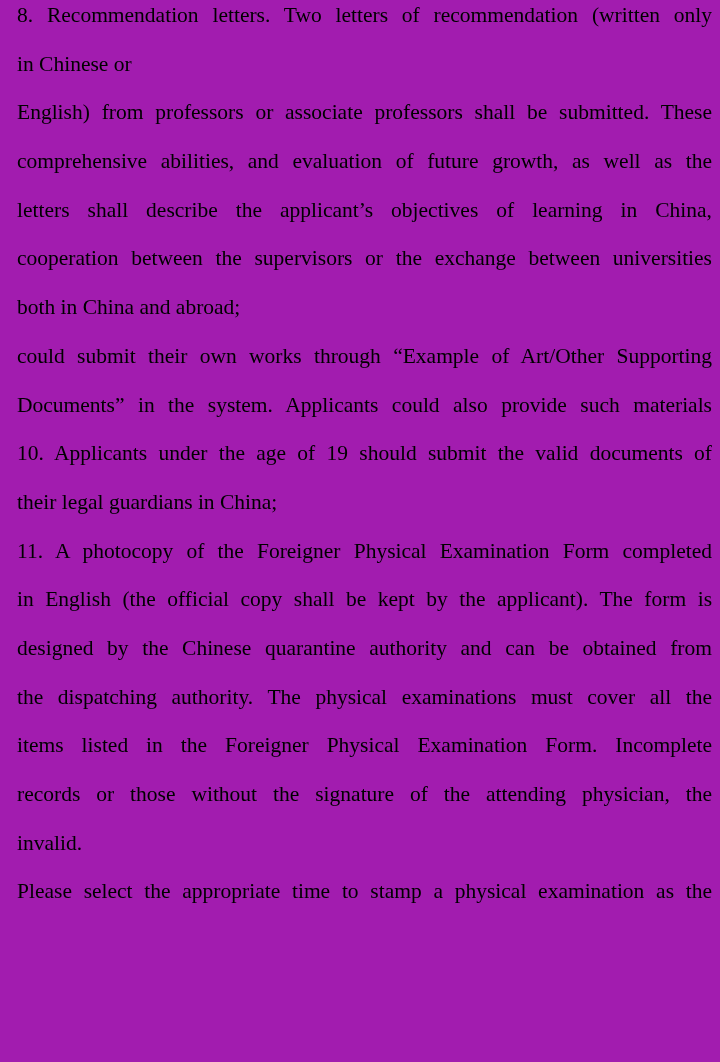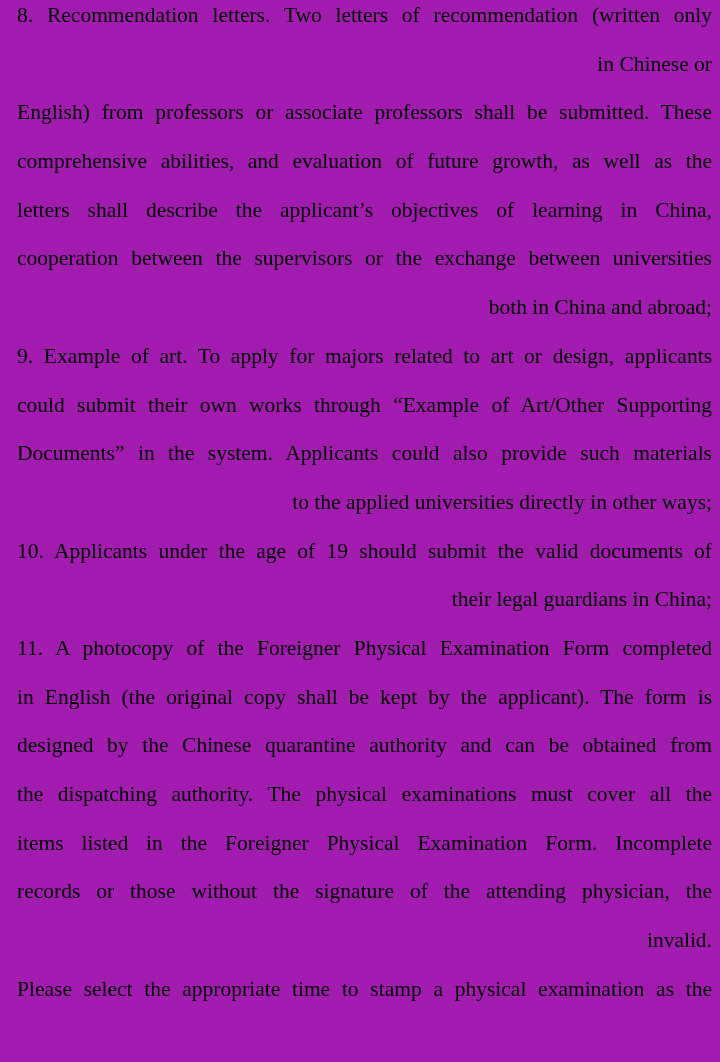--- a/index.html
+++ b/index.html
@@ -32,21 +32,21 @@
     overflow: visible;
   }
   
   .line.j {
     text-align: justify;
     text-align-last: justify;
     white-space: normal;
   }
   
   .line.l {
-    text-align: right;
+    text-align: left;
   }
 </style>
 </head>
 <body>
 
 <div class="page">
   <div class="text-block">
 
     <div class="para">
       <div class="line j">8. Recommendation letters. Two letters of recommendation (written only</div>
@@ -55,34 +55,32 @@
 
     <div class="para">
       <div class="line j">English) from professors or associate professors shall be submitted. These</div>
       <div class="line j">comprehensive abilities, and evaluation of future growth, as well as the</div>
       <div class="line j">letters shall describe the applicant’s objectives of learning in China,</div>
       <div class="line j">cooperation between the supervisors or the exchange between universities</div>
       <div class="line l">both in China and abroad;</div>
     </div>
 
     <div class="para">
-      <div class="line j">9. Example of art. To apply for majors related to art or design, applicants</div>
       <div class="line j">could submit their own works through “Example of Art/Other Supporting</div>
       <div class="line j">Documents” in the system. Applicants could also provide such materials</div>
-      <div class="line l">to the applied universities directly in other ways;</div>
     </div>
 
     <div class="para">
       <div class="line j">10. Applicants under the age of 19 should submit the valid documents of</div>
       <div class="line l">their legal guardians in China;</div>
     </div>
 
     <div class="para">
       <div class="line j">11. A photocopy of the Foreigner Physical Examination Form completed</div>
-      <div class="line j">in English (the original copy shall be kept by the applicant). The form is</div>
+      <div class="line j">in English (the official copy shall be kept by the applicant). The form is</div>
       <div class="line j">designed by the Chinese quarantine authority and can be obtained from</div>
       <div class="line j">the dispatching authority. The physical examinations must cover all the</div>
       <div class="line j">items listed in the Foreigner Physical Examination Form. Incomplete</div>
       <div class="line j">records or those without the signature of the attending physician, the</div>
       <div class="line l">invalid.</div>
     </div>
 
     <div class="para">
       <div class="line j">Please select the appropriate time to stamp a physical examination as the</div>
     </div>

